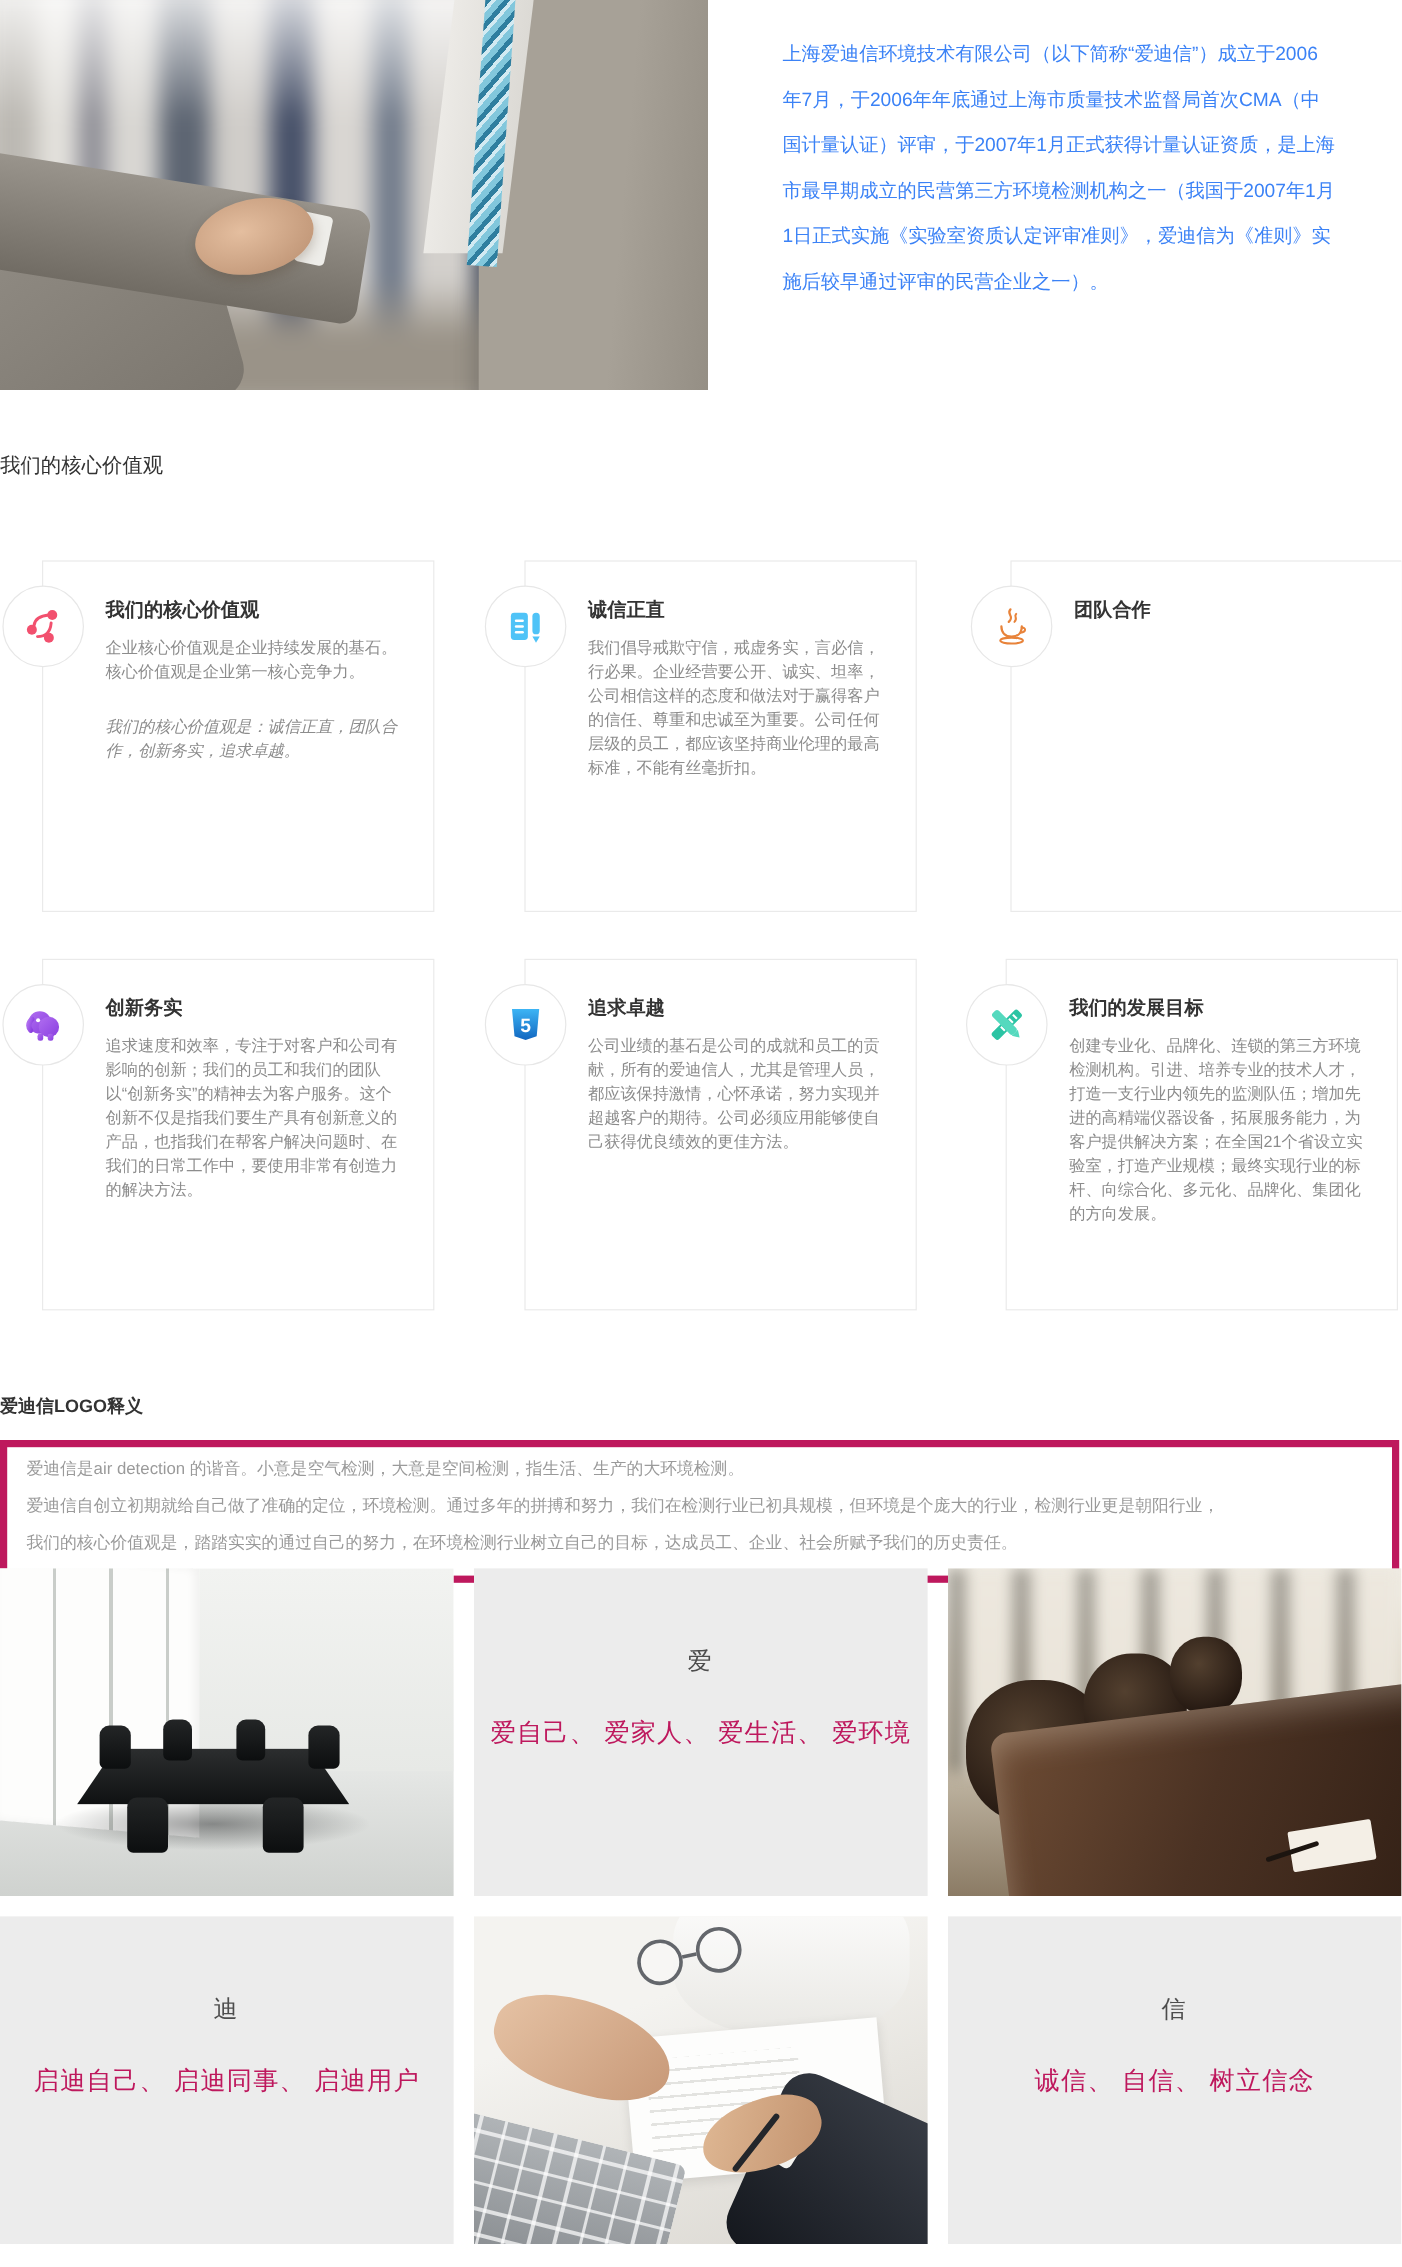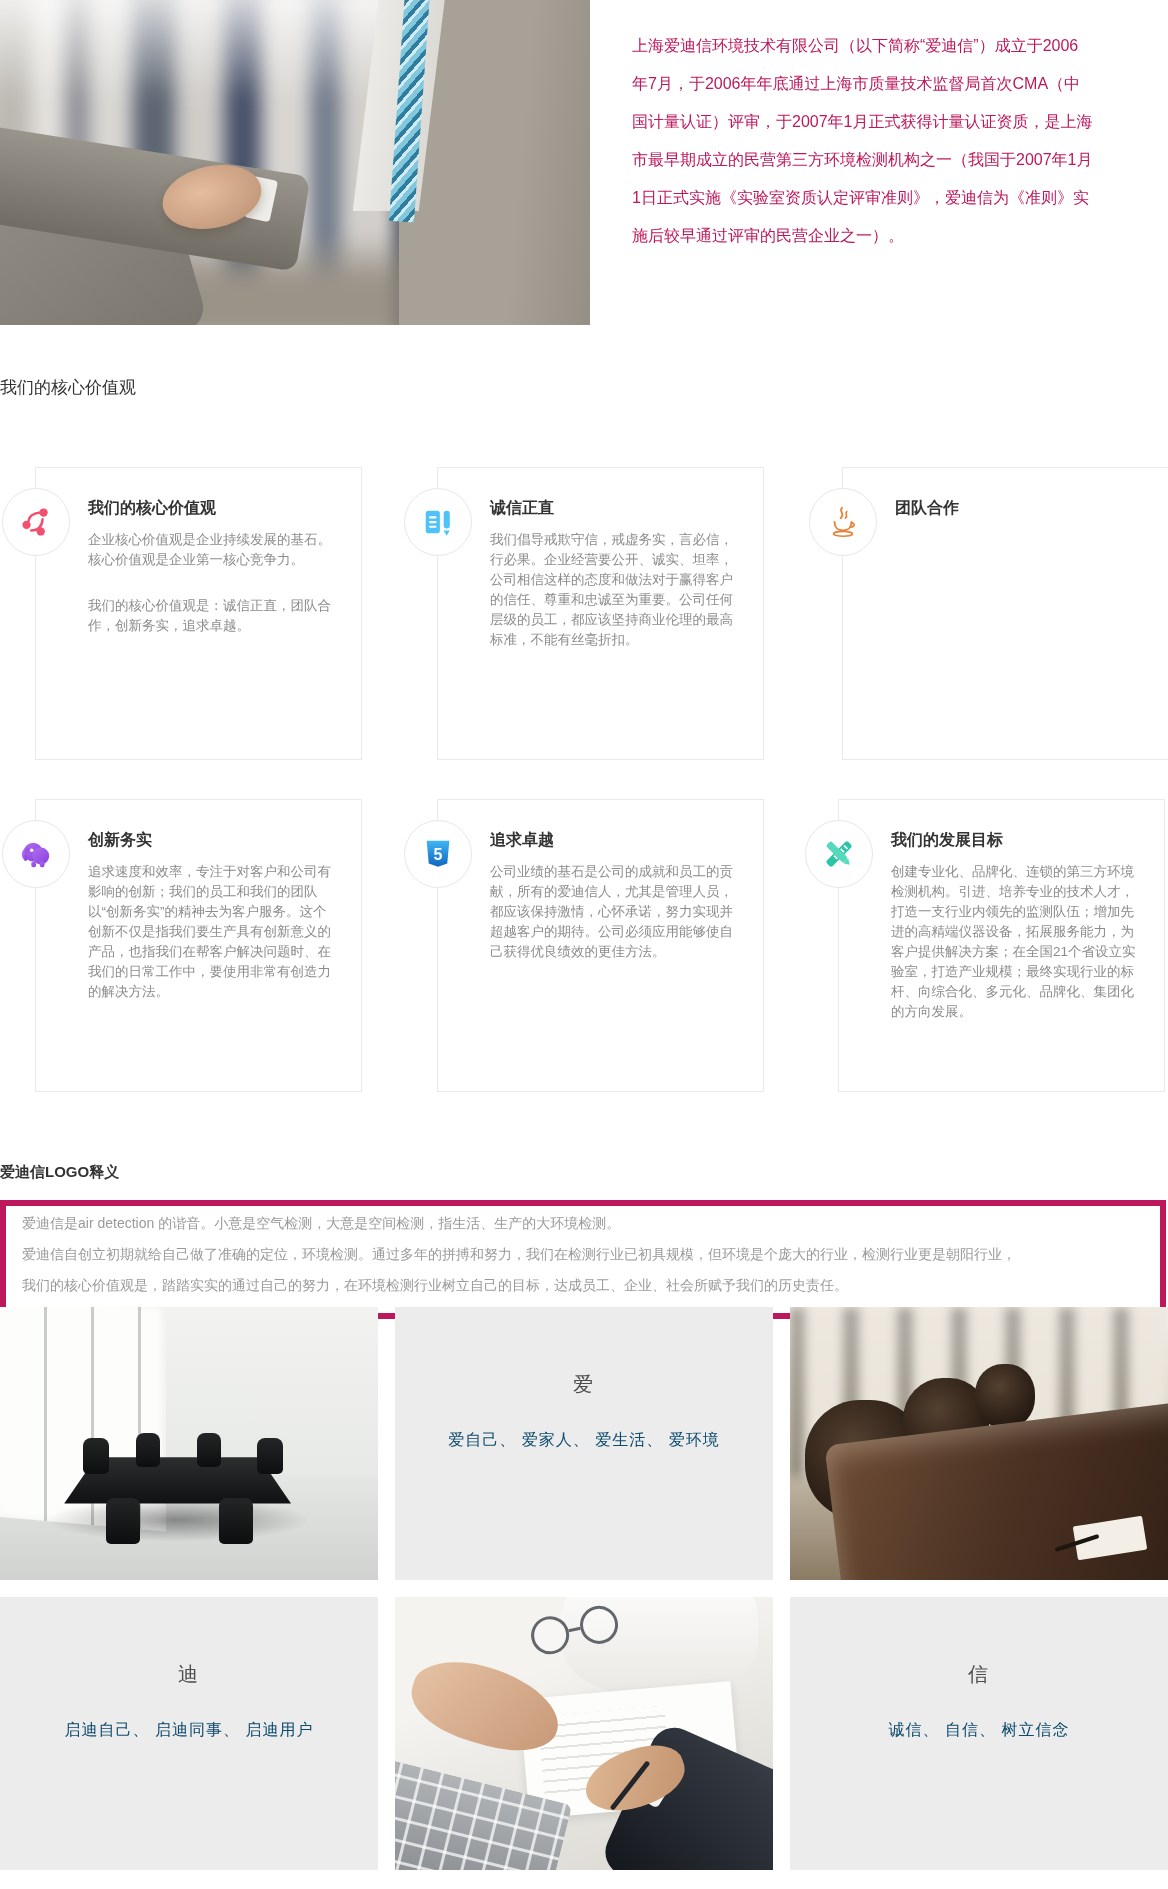--- a/index.html
+++ b/index.html
@@ -21,44 +21,44 @@
   .hp-tie{position:absolute;right:168px;top:-8px;width:25px;height:230px;transform:rotate(4deg);
     background:repeating-linear-gradient(127deg,#82c7dc 0 5px,#2f7e9f 5px 9px,#d2eaf2 9px 12px);}
   .hp-arm{position:absolute;left:-30px;top:150px;width:335px;height:96px;transform:rotate(9deg);border-radius:14px;
     background:linear-gradient(180deg,#99948c,#716c64);}
   .hp-shoulder{position:absolute;left:-45px;bottom:-35px;width:235px;height:170px;transform:rotate(-16deg);border-radius:24px;
     background:linear-gradient(160deg,#918c84,#7b766e);}
   .hp-cuff{position:absolute;left:248px;top:178px;width:26px;height:42px;transform:rotate(12deg);background:#eeede9;border-radius:4px;}
   .hp-hands{position:absolute;left:162px;top:166px;width:100px;height:62px;border-radius:50%;transform:rotate(-12deg);
     background:radial-gradient(ellipse at 40% 40%,#e4be9f,#b98e6f);box-shadow:0 4px 10px rgba(70,50,30,.25);}
 
-  .hero-text{position:absolute;left:632px;top:27px;width:462px;font-size:16px;line-height:38px;color:#be185d;}
+  .hero-text{position:absolute;left:652px;top:27px;width:462px;font-size:16px;line-height:38px;color:#3b82f6;}
 
   
   .section-title{position:absolute;left:0;font-size:17px;color:#333;}
   .logo-title{position:absolute;left:0;font-size:15px;font-weight:bold;color:#333;}
 
   
   .value-card{position:absolute;width:327px;height:293px;border:1px solid #eaeaea;background:#fff;box-sizing:border-box;}
   .vc-icon-circle{position:absolute;left:-34px;top:20px;width:66px;height:66px;border-radius:50%;
     background:#fff;border:1px solid #e7e7e7;display:flex;align-items:center;justify-content:center;}
   .vc-title{margin:30px 26px 0 52px;font-size:16px;font-weight:bold;color:#333;}
   .vc-text{margin:11px 26px 0 52px;font-size:13.5px;line-height:20px;color:#8c8c8c;}
-  .vc-text + .vc-text{margin-top:26px;}
+  .vc-text + .vc-text{margin-top:26px;font-style:italic;}
 
   
   .logo-panel{position:absolute;left:0;top:1200px;width:1166px;border:6px solid #be185d;background:#fff;box-sizing:border-box;
     padding:2px 16px 12px 16px;}
   .logo-line{font-size:14px;line-height:31px;color:#9a9a9a;}
 
   
   .brand-cell{position:absolute;width:378px;height:273px;overflow:hidden;}
   .brand-text{background:#ececec;text-align:center;}
   .bt-heading{margin-top:64px;font-size:20px;color:#4d4d4d;letter-spacing:2px;}
-  .bt-subtitle{margin-top:32px;font-size:16px;color:#0c4a6e;letter-spacing:1px;}
+  .bt-subtitle{margin-top:32px;font-size:21px;color:#be185d;letter-spacing:1px;}
 
   
   .photo-meeting{background:linear-gradient(180deg,#fbfcfb 0 12%,#eff1ef 45%,#e0e2e0 70%,#cfd2cf 100%);}
   .pm-window{position:absolute;left:0;top:-14px;width:44%;height:82%;transform:skewY(5deg);transform-origin:left top;
     background:repeating-linear-gradient(90deg,#fdfdfc 0 44px,#c9cdc9 44px 47px);box-shadow:inset -4px 0 8px rgba(0,0,0,.05);}
   .pm-wall{position:absolute;right:0;top:0;width:58%;height:62%;background:linear-gradient(180deg,#f2f3f1,#e7e9e6);}
   .pm-table{position:absolute;left:17%;top:55%;width:60%;height:17%;
     clip-path:polygon(14% 0,86% 0,100% 100%,0 100%);background:linear-gradient(180deg,#2c2e2f,#0f1112);}
   .pm-shadow{position:absolute;left:12%;top:70%;width:70%;height:16%;border-radius:50%;
     background:radial-gradient(ellipse,rgba(30,32,33,.45),rgba(30,32,33,0) 70%);}

